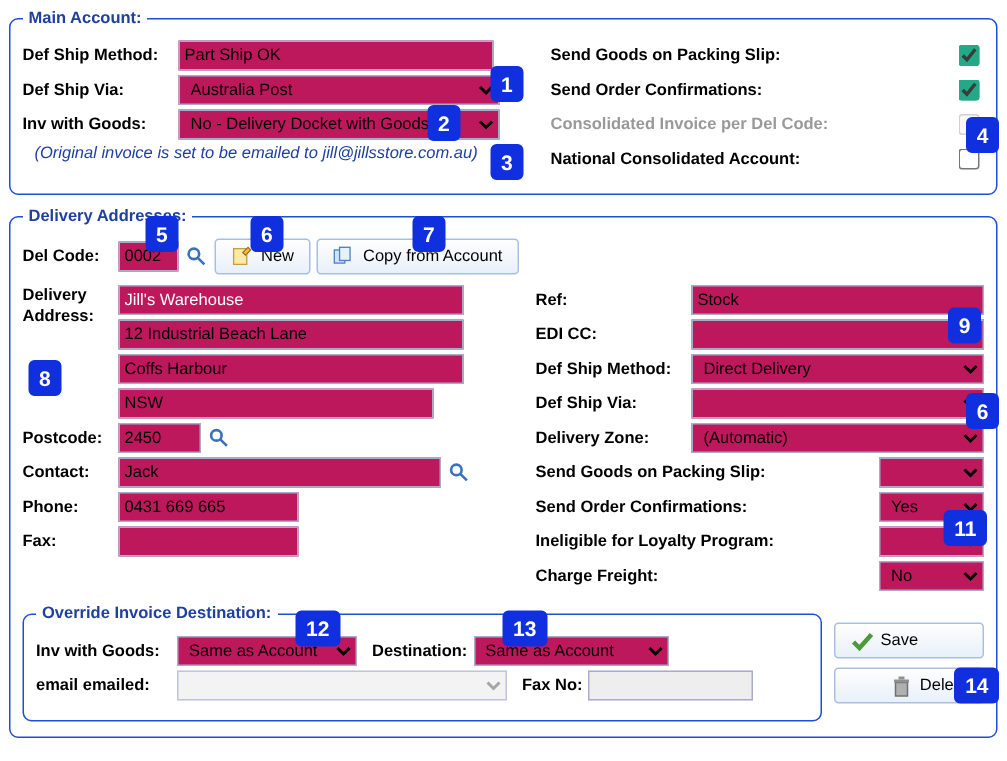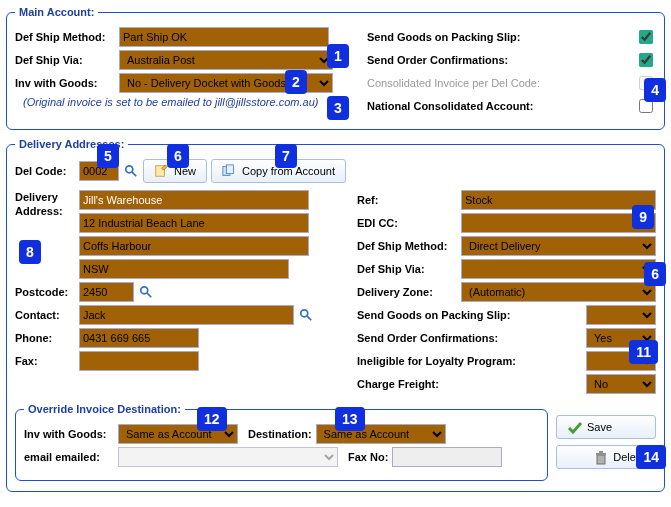--- a/index.html
+++ b/index.html
@@ -1,23 +1,23 @@
 <!DOCTYPE html>
 <html><head>
 <meta charset="utf-8">
 <style>
   * { box-sizing: border-box; font-family: Arial, sans-serif; font-size: 11px; }
   body { margin: 0; padding: 4px; background: #fff; width: 671px; }
   fieldset { border: 1px solid #1d4ed8; border-radius: 6px; margin: 2px 2px 8px 2px; padding: 6px 8px 10px 8px; position: relative; }
   legend { color: #2040a0; font-weight: bold; padding: 0 4px; }
   .row { display: flex; align-items: center; margin: 3px 0; gap: 4px; }
   .lbl { color: #000; font-weight: bold; }
-  .lbl-dis { color: #999; font-weight: normal; }
+  .lbl-dis { color: #999; font-weight: bold; }
   .ital { color: #2040a0; font-style: italic; }
-  input[type=text], select { border: 1px solid #7a9; border-color:#a0b8d0; background:#a16207; height: 20px; padding: 1px 3px; font-size: 11px; }
+  input[type=text], select { border: 1px solid #7a9; border-color:#a0b8d0; background:#be185d; height: 20px; padding: 1px 3px; font-size: 11px; }
   input[type=text] { border:1px solid #aac; }
   select { border:1px solid #aac; }
   .sel-hl { background: #3478f6; color: #fff; }
   .chk { accent-color: #2a8; width:14px; height:14px; }
   .btn { display:inline-flex; align-items:center; gap:6px; border:1px solid #a8c0e0; background:linear-gradient(#fefefe,#e8f0fa); border-radius:3px; height:24px; padding:0 10px; cursor:pointer; }
   .icon-sm { width:14px; height:14px; display:inline-block; }
   .marker { position:absolute; background:#1030e0; color:#fff; font-weight:bold; border-radius:4px; border:3px solid #1030e0; font-size:14px; padding:1px 4px; z-index:10; font-family:Arial; }
   .cols { display:flex; gap:22px; }
   .main-left { width: 330px; }
   .main-right { flex:1; }

